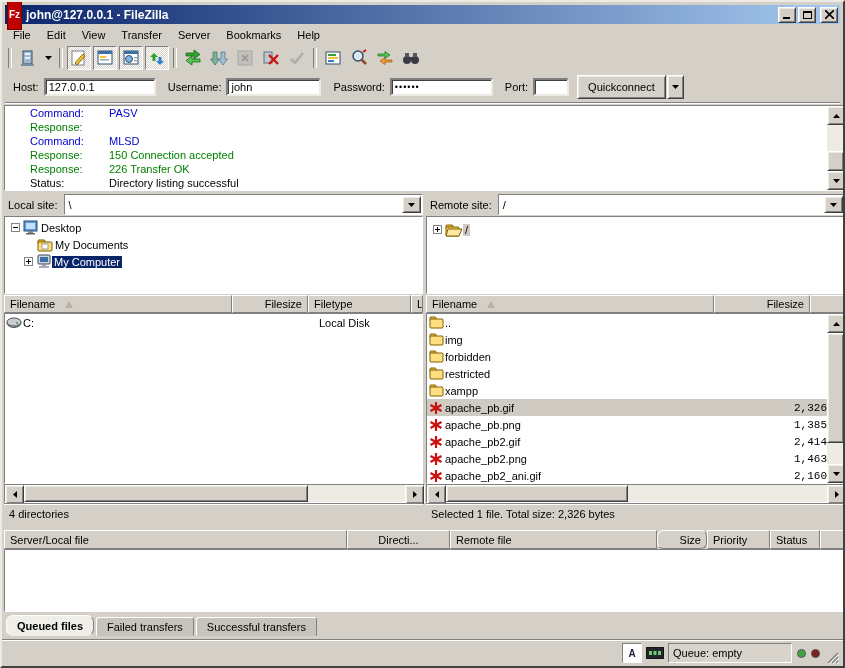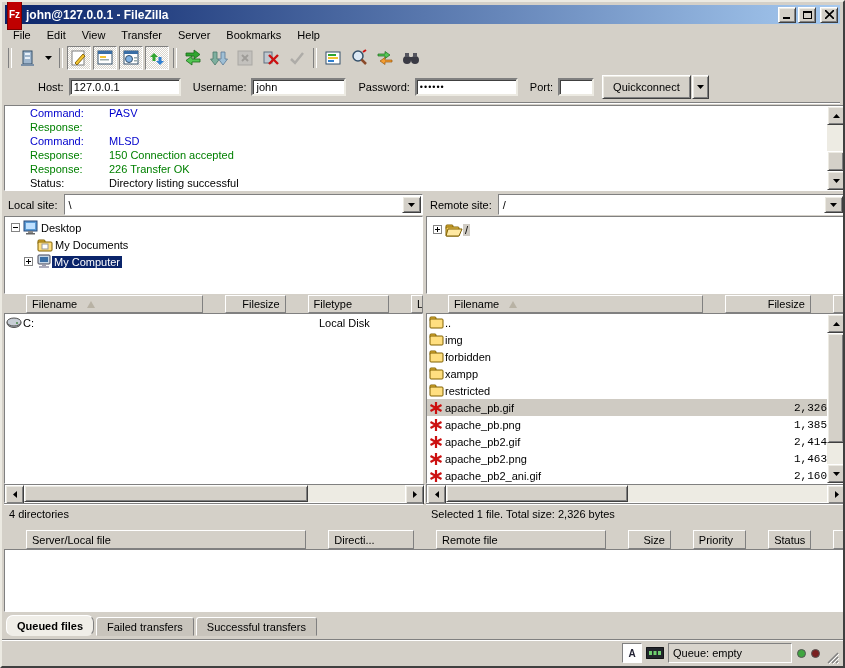--- a/index.html
+++ b/index.html
@@ -5,41 +5,41 @@
   html,body{margin:0;padding:0;}
   body{font-family:"Liberation Sans",sans-serif;font-size:11px;color:#000;background:#777;}
   .window{position:relative;width:845px;height:668px;background:#D4D0C8;
     border:2px solid;border-color:#ECEAE2 #404040 #404040 #ECEAE2;box-sizing:border-box;overflow:hidden;}
   .btn3d{background:#D4D0C8;border:1px solid;border-color:#FFFFFF #404040 #404040 #FFFFFF;
     box-shadow:inset 1px 1px 0 #ECEAE2, inset -1px -1px 0 #808080;}
   .sunken{border:1px solid;border-color:#808080 #FFFFFF #FFFFFF #808080;}
   .field{background:#FFF;border:2px solid;border-color:#808080 #ECEAE2 #ECEAE2 #808080;
     box-shadow:inset 1px 1px 0 #404040;}
   .colhdr{background:#D4D0C8;border:1px solid;border-color:#FFFFFF #808080 #808080 #FFFFFF;
-    box-sizing:border-box;padding:2px 5px;white-space:nowrap;overflow:hidden;display:flex;align-items:center;margin-left:22px;}
+    box-sizing:border-box;padding:2px 5px;white-space:nowrap;overflow:hidden;display:flex;align-items:center;}
   
   .titlebar{position:absolute;left:3px;top:3px;right:3px;height:19px;
     background:linear-gradient(90deg,#0A246A,#A6CAF0);display:flex;align-items:center;padding:0 2px;}
   .fzlogo{width:15px;height:31px;background:#BF0000;color:#FFF;font-weight:bold;font-size:10px;
     display:flex;align-items:center;justify-content:center;margin-right:4px;border:1px solid #7a0000;box-sizing:border-box;text-align:right;}
   .title-text{color:#FFF;font-weight:bold;font-size:12px;flex:1;white-space:nowrap;}
   .tb-btn{width:16px;height:14px;margin-left:2px;display:flex;align-items:center;justify-content:center;}
   
   .menubar{position:absolute;left:3px;top:23px;right:3px;height:19px;display:flex;align-items:center;}
   .menu-item{padding:2px 8px;cursor:default;}
   
   .toolbar{position:absolute;left:3px;top:42px;right:3px;height:27px;display:flex;align-items:center;}
   .tsep{width:2px;height:20px;margin:0 3px;border-left:1px solid #808080;border-right:1px solid #FFF;}
   .tbtn{width:24px;height:24px;display:flex;align-items:center;justify-content:center;margin:0 1px;}
   .tbtn.pressed{border:1px solid;border-color:#808080 #FFF #FFF #808080;
     background:repeating-conic-gradient(#FFF 0 25%,#D8D4CC 0 50%) 0 0/2px 2px;box-sizing:border-box;}
   .dis{opacity:.5;filter:grayscale(1);}
   
   .qcbar{position:absolute;left:3px;top:70px;right:3px;height:30px;display:flex;align-items:center;
-    border-bottom:1px solid #808080;box-shadow:0 1px 0 #FFF;margin-left:25px;}
+    border-bottom:1px solid #808080;box-shadow:0 1px 0 #FFF;}
   .qc-label{margin:0 5px 0 8px;}
   .qc-input{height:18px;display:flex;align-items:center;padding:0 3px;box-sizing:border-box;}
   .qcbtn{height:22px;padding:0 10px;display:flex;align-items:center;}
   
   .log{position:absolute;left:2px;top:103px;width:841px;height:86px;background:#FFF;box-sizing:border-box;padding-left:22px;}
   .log-line{display:flex;line-height:14px;white-space:nowrap;}
   .log-label{width:79px;padding-left:3px;flex:none;}
   .cmd{color:#0000CC;} .resp{color:#008000;} .stat{color:#000;}
   
   .site-row{position:absolute;top:192px;height:21px;display:flex;align-items:center;}
@@ -455,31 +455,31 @@
         <span class="fname">forbidden</span>
         <span class="fsize"></span>
       </div>
       <div class="frow">
         <span class="ficon">
             <svg width="15" height="13">
               <rect x="1" y="1" width="6" height="4" rx="1" fill="#F0C040" stroke="#806000"></rect>
               <rect x="1" y="3" width="13" height="9" rx="1" fill="#FFDF80" stroke="#806000"></rect>
             </svg>
           </span>
-        <span class="fname">xampp</span>
+        <span class="fname">restricted</span>
         <span class="fsize"></span>
       </div>
       <div class="frow">
         <span class="ficon">
             <svg width="15" height="13">
               <rect x="1" y="1" width="6" height="4" rx="1" fill="#F0C040" stroke="#806000"></rect>
               <rect x="1" y="3" width="13" height="9" rx="1" fill="#FFDF80" stroke="#806000"></rect>
             </svg>
           </span>
-        <span class="fname">restricted</span>
+        <span class="fname">xampp</span>
         <span class="fsize"></span>
       </div>
       <div class="frow sel-inactive">
         <span class="ficon">
             <svg width="14" height="14">
               <g stroke="#CC1111" stroke-width="2.2">
                 <line x1="7" y1="1" x2="7" y2="13"></line>
                 <line x1="1.5" y1="4" x2="12.5" y2="10"></line>
                 <line x1="12.5" y1="4" x2="1.5" y2="10"></line>
               </g>
@@ -570,27 +570,27 @@
       </div>
   </div>
   <div class="statusline" style="left:424px;width:419px;">
       <span>Selected 1 file. Total size: 2,326 bytes</span>
     </div>
 
   <div class="q-hdr">
     <div class="colhdr" style="width:343px;">
         <span>Server/Local file</span>
       </div>
-    <div class="colhdr" style="width:103px;">
+    <div class="colhdr" style="width:103px;justify-content:center;">
         <span>Directi...</span>
       </div>
     <div class="colhdr" style="width:207px;">
         <span>Remote file</span>
       </div>
-    <div class="colhdr" style="width:50px;justify-content:flex-end;">
+    <div class="colhdr" style="width:50px;justify-content:flex-end;border-radius:6px;">
         <span>Size</span>
       </div>
     <div class="colhdr" style="width:63px;">
         <span>Priority</span>
       </div>
     <div class="colhdr" style="width:50px;">
         <span>Status</span>
       </div>
     <div class="colhdr" style="flex:1;"></div>
   </div>

